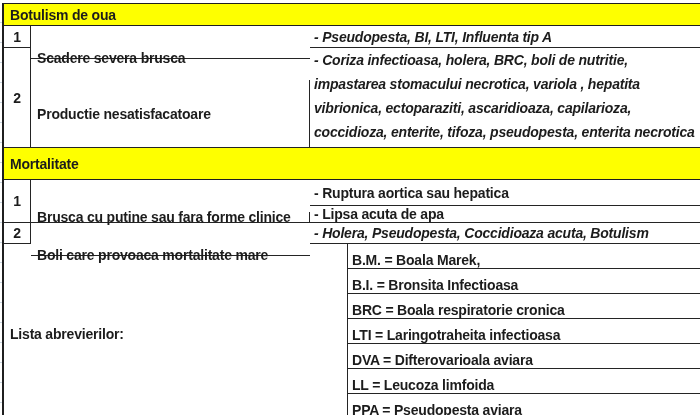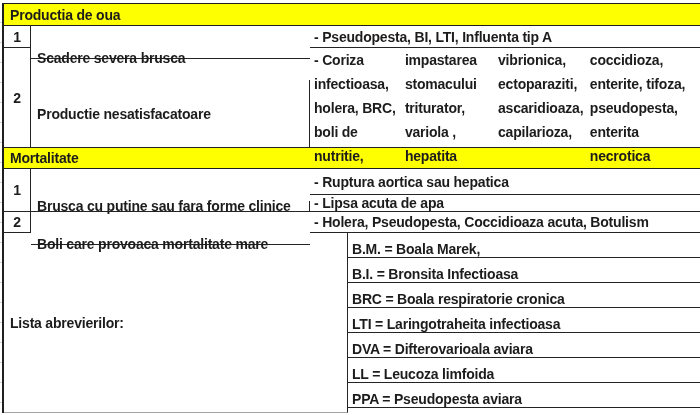--- a/index.html
+++ b/index.html
@@ -21,63 +21,63 @@
     position:absolute; left:2px; top:3px; width:698px;
     border-left:2px solid #1f1f1f;
     border-top:1px solid #1f1f1f;
   }
   .row { display:flex; width:100%; }
   .yrow {
     height:22px; background:#feff00;
     border-bottom:1px solid #1f1f1f;
     display:flex; align-items:center; padding-left:6px;
   }
-  .yrow.b { height:21px;text-align:center; }
+  .yrow.b { height:32px;text-align:center; }
   .cell { border-right:1px solid #242424; border-bottom:1px solid #242424; display:flex; align-items:center; }
   .c-num  { width:27px; justify-content:center; }
   .c-desc { width:279px; padding-left:6px;margin-top:32px; }
-  .c-dis  { flex:1; border-right:none; padding-left:4px; }
+  .c-dis  { flex:1; border-right:none; padding-left:4px;font-style:italic; }
   .rA1 { height:22px; }
   .rA2 { height:100px; }
-  .rA2 .c-dis { flex-direction:row; align-items:flex-start; justify-content:center; line-height:24px; }
+  .rA2 .c-dis { flex-direction:column; align-items:flex-start; line-height:24px; }
   .rB1 { height:43px; }
   .rB2 { height:21px; }
   .stack { flex:1; display:flex; flex-direction:column; }
   .substack-row { border-bottom:1px solid #242424; display:flex; align-items:center; padding-left:4px; }
   .sub1 { height:36px; }
   .sub2 { height:21px; border-bottom:1px solid #242424; }
   .rAbbrev { height:180px; }
   .c-merged { width:344px; border-right:1px solid #242424; border-bottom:1px solid #a3a3a3;
               display:flex; align-items:center; padding-left:6px; }
   .abbrev-stack { flex:1; display:flex; flex-direction:column; }
   .abbrev-row { height:20px; border-bottom:1px solid #242424; display:flex; align-items:center; padding-left:4px;margin-top:8px; }
 </style>
 </head>
 <body>
 
 <div class="margin-gridlines"></div>
 
 <div class="tbl">
 
   <div class="yrow">
-    <span>Productia de oua</span>
+    <span>Botulism de oua</span>
   </div>
 
   <div class="row rA1">
     <div class="cell c-num">1</div>
     <div class="cell c-desc">Scadere severa brusca</div>
     <div class="cell c-dis">- Pseudopesta, BI, LTI, Influenta tip A</div>
   </div>
 
   <div class="row rA2">
     <div class="cell c-num">2</div>
     <div class="cell c-desc">Productie nesatisfacatoare</div>
     <div class="cell c-dis">
       <div>- Coriza infectioasa, holera, BRC, boli de nutritie,</div>
-      <div>impastarea stomacului triturator, variola , hepatita</div>
+      <div>impastarea stomacului necrotica, variola , hepatita</div>
       <div>vibrionica, ectoparaziti, ascaridioaza, capilarioza,</div>
       <div>coccidioza, enterite, tifoza, pseudopesta, enterita necrotica</div>
     </div>
   </div>
 
   <div class="yrow b">
     <span>Mortalitate</span>
   </div>
 
   <div class="row rB1">

